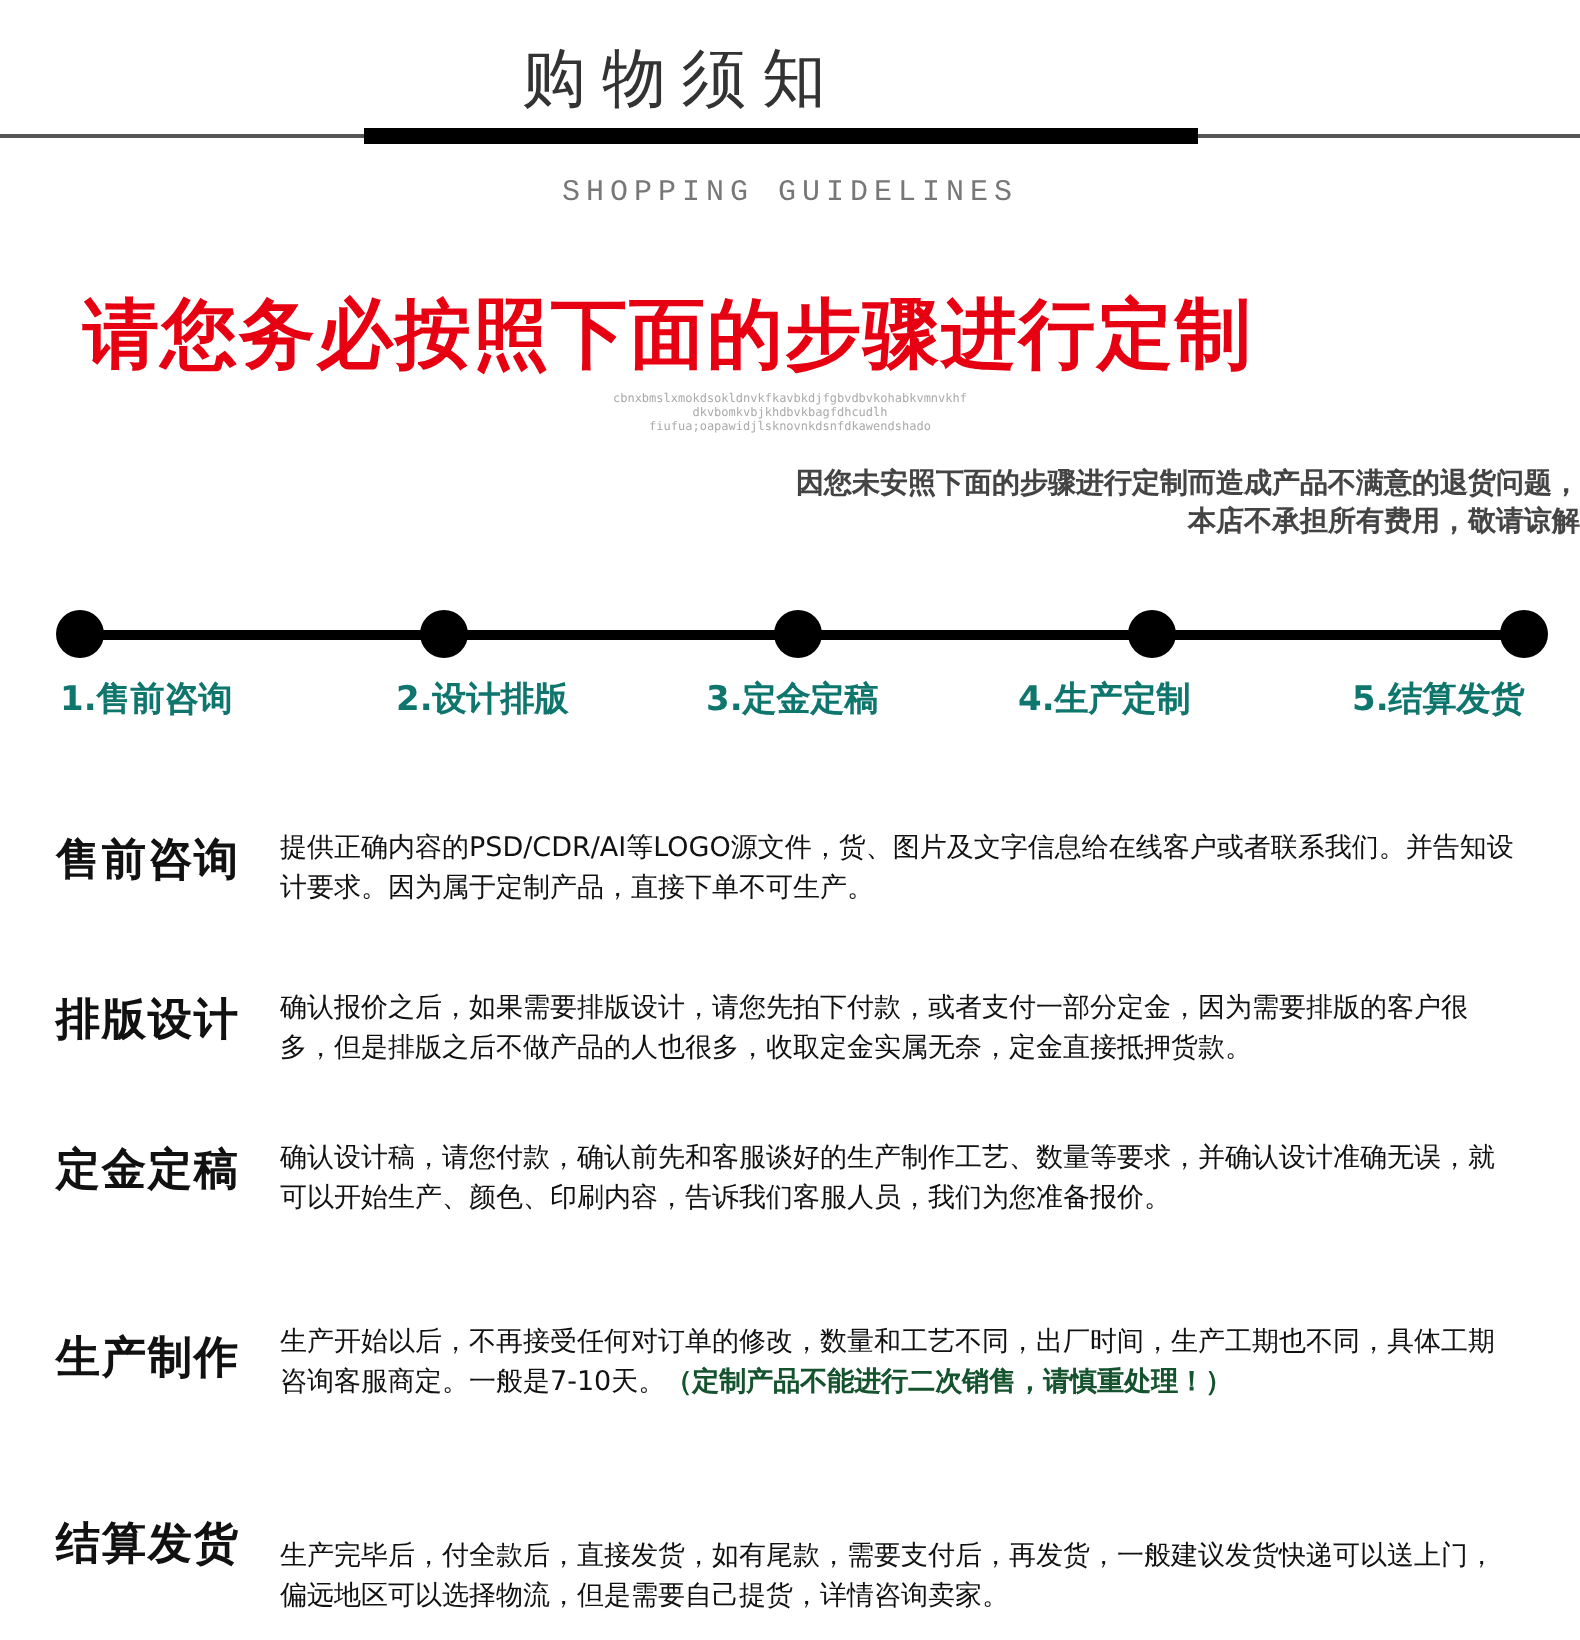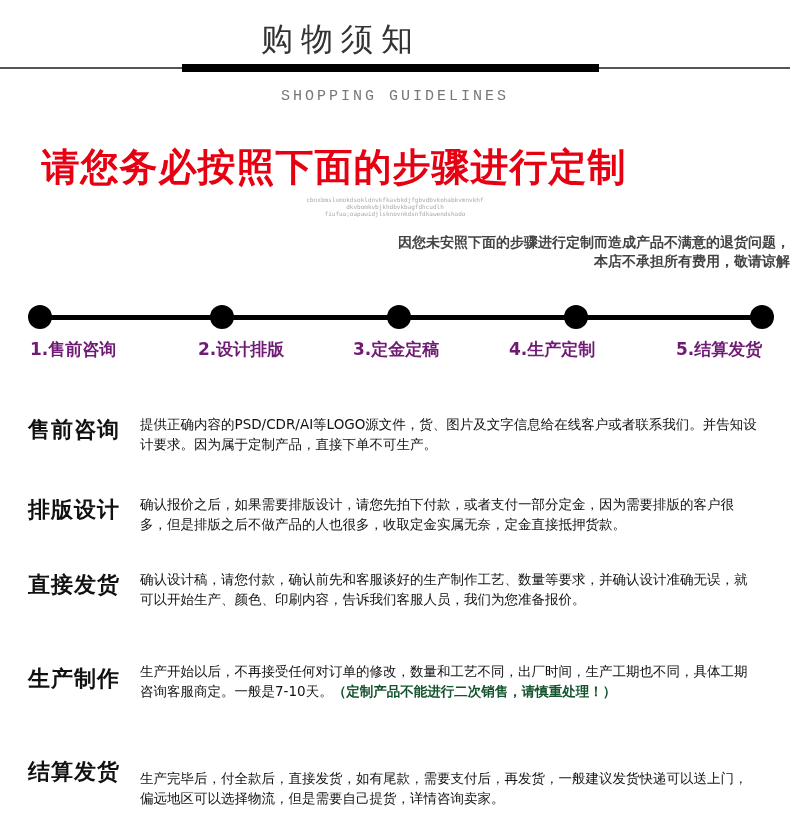--- a/index.html
+++ b/index.html
@@ -7,21 +7,21 @@
   .abs { position:absolute; }
   .title { left:0; width:682px; top:18px; text-align:center; font-family:"DejaVu Serif", serif; font-size:32px; letter-spacing:8px; color:#333; font-weight:normal; }
   .hline-thin { left:0; width:790px; top:67px; height:2px; background:#555; }
   .hline-thick { left:182px; width:417px; top:64px; height:8px; background:#000; }
   .subtitle { left:0; width:790px; top:88px; text-align:center; font-family:"Liberation Mono", monospace; font-size:15px; letter-spacing:3px; color:#777; }
   .headline { left:0; width:668px; top:142px; text-align:center; font-size:38px; font-weight:bold; color:#e60012; letter-spacing:1px; }
   .filler { left:0; width:790px; top:196px; text-align:center; font-family:"DejaVu Sans Mono", monospace; font-size:6px; line-height:7px; color:#aaa; }
   .notice { left:0; width:790px; top:233px; text-align:right; font-size:14px; line-height:19px; color:#444; font-weight:bold; }
   .timeline-line { left:40px; width:722px; top:315px; height:5px; background:#000; }
   .dot { width:24px; height:24px; border-radius:50%; background:#000; top:305px; }
-  .step-label { top:338px; font-size:17px; font-weight:bold; color:#701a75; white-space:nowrap; }
+  .step-label { top:338px; font-size:17px; font-weight:bold; color:#0f766e; white-space:nowrap; }
   .sec-title { left:28px; font-size:22px; font-weight:bold; color:#111; white-space:nowrap; letter-spacing:1px; }
   .sec-body { left:140px; width:620px; font-size:13.5px; line-height:20px; color:#111; }
   .red { color:#14532d; font-weight:bold; }
 </style>
 </head>
 <body>
 
 <div class="abs title">购物须知</div>
 <div class="abs hline-thin"></div>
 <div class="abs hline-thick"></div>
@@ -58,21 +58,21 @@
   <div class="abs sec-title" style="top:415px;">售前咨询</div>
   <div class="abs sec-body" style="top:414px;">提供正确内容的PSD/CDR/AI等LOGO源文件，货、图片及文字信息给在线客户或者联系我们。并告知设计要求。因为属于定制产品，直接下单不可生产。</div>
 </div>
 
 <div>
   <div class="abs sec-title" style="top:495px;">排版设计</div>
   <div class="abs sec-body" style="top:494px;">确认报价之后，如果需要排版设计，请您先拍下付款，或者支付一部分定金，因为需要排版的客户很多，但是排版之后不做产品的人也很多，收取定金实属无奈，定金直接抵押货款。</div>
 </div>
 
 <div>
-  <div class="abs sec-title" style="top:570px;">直接发货</div>
+  <div class="abs sec-title" style="top:570px;">定金定稿</div>
   <div class="abs sec-body" style="top:569px;">确认设计稿，请您付款，确认前先和客服谈好的生产制作工艺、数量等要求，并确认设计准确无误，就可以开始生产、颜色、印刷内容，告诉我们客服人员，我们为您准备报价。</div>
 </div>
 
 <div>
   <div class="abs sec-title" style="top:664px;">生产制作</div>
   <div class="abs sec-body" style="top:661px;"><span>生产开始以后，不再接受任何对订单的修改，数量和工艺不同，出厂时间，生产工期也不同，具体工期咨询客服商定。一般是7-10天。</span><span class="red">（定制产品不能进行二次销售，请慎重处理！）</span></div>
 </div>
 
 <div>
   <div class="abs sec-title" style="top:757px;">结算发货</div>

